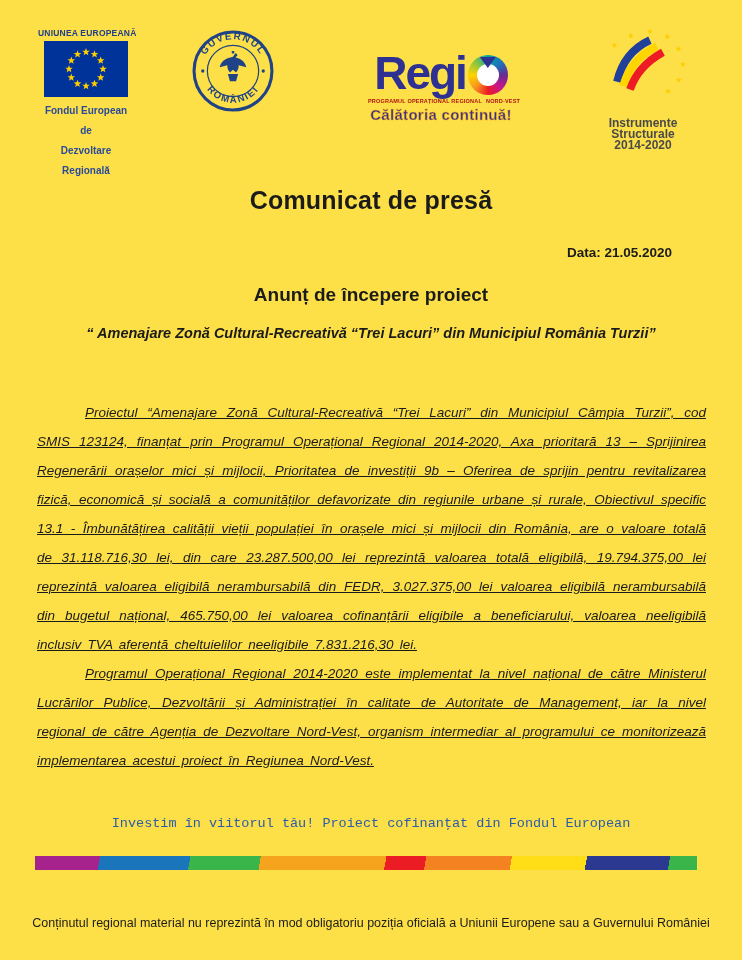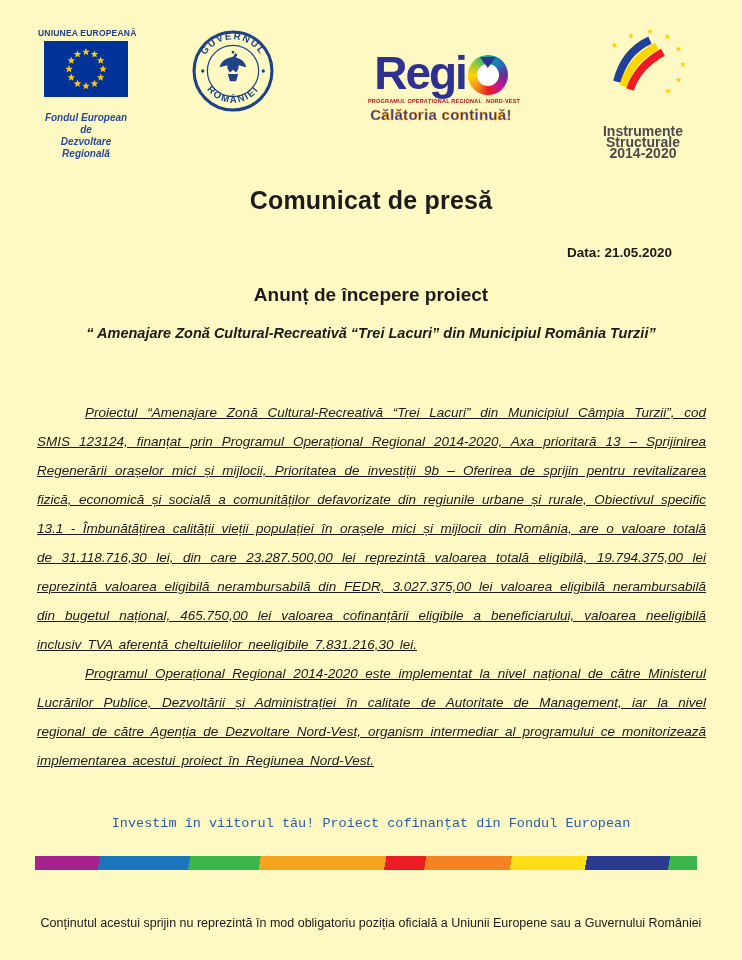--- a/index.html
+++ b/index.html
@@ -1,39 +1,39 @@
 <!DOCTYPE html>
 <html><head>
 <meta charset="utf-8">
 <style>
   html,body{margin:0;padding:0;background:#e9e9e9;}
   .page{
-    position:relative;width:742px;height:960px;background:#fef9c3;margin:0 auto;
+    position:relative;width:742px;height:960px;background:#fde047;margin:0 auto;
     font-family:"Liberation Sans", sans-serif;color:#1b1b1b;overflow:hidden;
   }
   
   .logo{position:absolute;text-align:center;}
   .eu-logo{left:38px;top:28px;width:96px;}
   .eu-title{font-size:8.5px;font-weight:bold;color:#1f3e8c;letter-spacing:.2px;margin-bottom:3px;white-space:nowrap;}
-  .eu-caption{font-size:10px;font-weight:bold;color:#2a4b9b;line-height:12px;margin-top:11px;font-style:italic;}
+  .eu-caption{font-size:10px;font-weight:bold;color:#2a4b9b;line-height:20px;margin-top:0;}
   .gov-logo{left:192px;top:30px;width:82px;height:82px;}
   .regio-logo{left:366px;top:44px;width:150px;}
   .regio-brand{display:flex;align-items:flex-end;justify-content:center;height:52px;}
   .regio-word{font-size:46px;font-weight:bold;color:#2e3192;letter-spacing:-2px;line-height:46px;font-family:"Liberation Sans",sans-serif;}
   .regio-o{position:relative;width:40px;height:40px;border-radius:50%;margin-left:2px;margin-bottom:1px;}
   .regio-o::after{content:"";position:absolute;inset:9px;background:#fff;border-radius:50%;}
   .regio-arrow{position:absolute;top:2px;left:50%;transform:translateX(-50%);width:16px;height:11px;
     background:#2e3192;clip-path:polygon(0 0,100% 0,50% 100%);z-index:2;}
   .regio-subrow{display:flex;justify-content:space-between;align-items:center;margin-top:1px;padding:0 2px;}
   .regio-subleft,.regio-subright{font-size:5.5px;font-weight:bold;color:#b01116;letter-spacing:.2px;white-space:nowrap;}
   .regio-swoosh{width:22px;height:7px;background:#2e3192;border-radius:0 0 10px 10px;margin:0 2px;}
   .regio-tagline{font-size:15px;font-weight:bold;color:#2e3192;margin-top:2px;
     -webkit-text-stroke:.5px #f9a51a;letter-spacing:.3px;white-space:nowrap;}
   .is-logo{left:578px;top:28px;width:130px;}
-  .is-caption{font-size:14px;font-weight:bold;color:#4a4a4a;line-height:11px;margin-top:16px;}
+  .is-caption{font-size:12px;font-weight:bold;color:#4a4a4a;line-height:11px;margin-top:8px;}
   
   .doc-title{position:absolute;top:186px;left:0;width:100%;text-align:center;
     font-size:25px;font-weight:bold;letter-spacing:.2px;}
   .doc-date{position:absolute;top:245px;right:70px;font-size:13.5px;font-weight:bold;}
   .announce-title{position:absolute;top:284px;left:0;width:100%;text-align:center;
     font-size:19px;font-weight:bold;}
   .project-title{position:absolute;top:325px;left:0;width:100%;text-align:center;
     font-size:14.5px;font-weight:bold;font-style:italic;}
   
   .body-text{position:absolute;top:398px;left:37px;right:36px;text-decoration:underline;}
@@ -152,15 +152,15 @@
     <p>Programul Operațional Regional 2014-2020 este implementat la nivel național de către Ministerul Lucrărilor Publice, Dezvoltării și Administrației în calitate de Autoritate de Management, iar la nivel regional de către Agenția de Dezvoltare Nord-Vest, organism intermediar al programului ce monitorizează implementarea acestui proiect în Regiunea Nord-Vest.</p>
   </div>
 
   <div class="footer-invest">
     <div>Investim în viitorul tău! Proiect cofinanţat din Fondul European</div>
   </div>
 
   <div class="color-stripe" style="background: linear-gradient(100deg, rgb(166, 34, 140) 0%, rgb(166, 34, 140) 9.8%, rgb(27, 117, 187) 9.8%, rgb(27, 117, 187) 23.4%, rgb(58, 181, 74) 23.4%, rgb(58, 181, 74) 34%, rgb(246, 164, 29) 34%, rgb(246, 164, 29) 52.9%, rgb(236, 28, 36) 52.9%, rgb(236, 28, 36) 58.9%, rgb(245, 130, 32) 58.9%, rgb(245, 130, 32) 71.8%, rgb(255, 222, 23) 71.8%, rgb(255, 222, 23) 83.1%, rgb(43, 57, 144) 83.1%, rgb(43, 57, 144) 95.6%, rgb(58, 181, 74) 95.6%, rgb(58, 181, 74) 100%);"></div>
 
 
-  <div class="disclaimer">Conținutul acestui sprijin nu reprezintă în mod obligatoriu poziția oficială a Uniunii Europene sau a Guvernului României</div>
+  <div class="disclaimer">Conținutul regional material nu reprezintă în mod obligatoriu poziția oficială a Uniunii Europene sau a Guvernului României</div>
 
 </div>
 
 </body></html>

